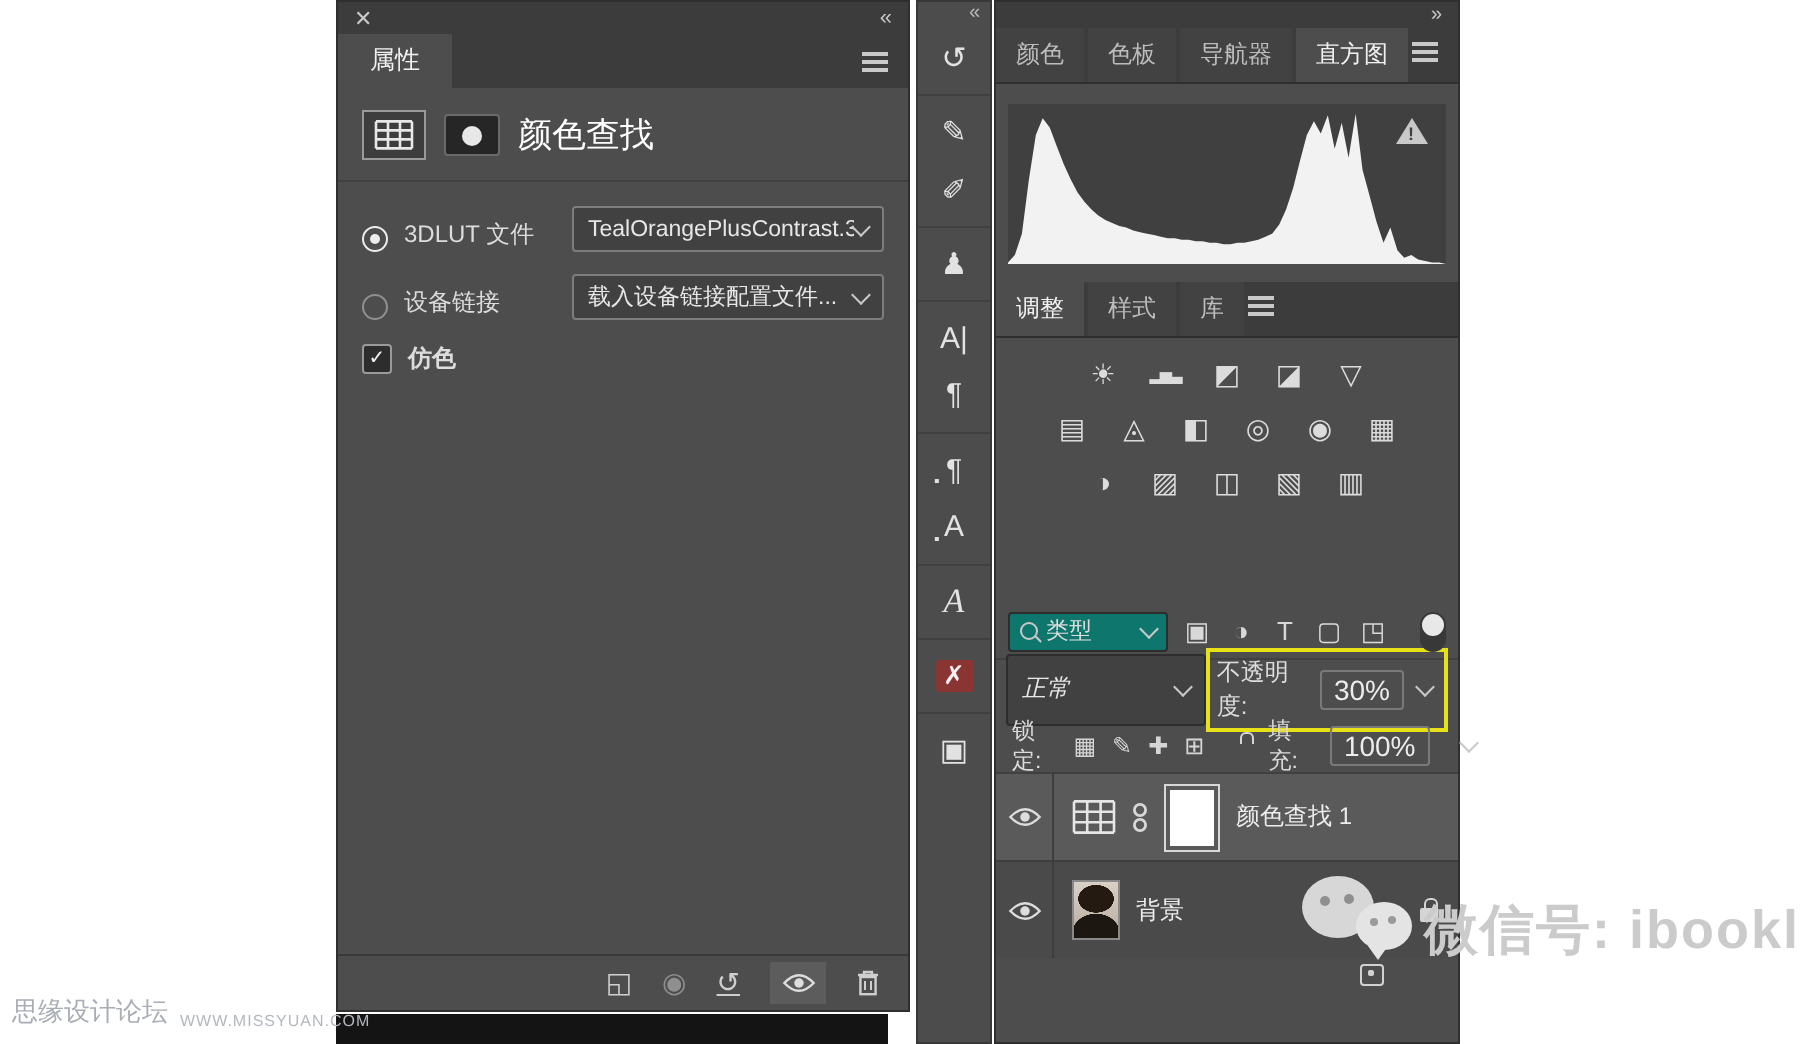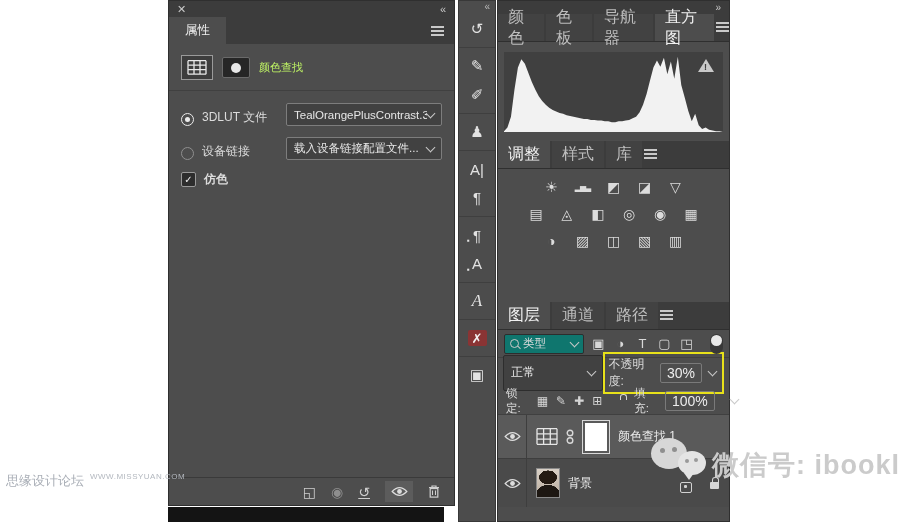--- a/index.html
+++ b/index.html
@@ -22,21 +22,21 @@
   .ps-tab{padding:0 16px;display:flex;align-items:center;font-size:12.5px;color:#bdbdbd;
          background:#424242;margin-right:2px;}
   .ps-tab.active{background:#4d4d4d;color:#f0f0f0;}
   .tabbar .menuwrap{margin-left:auto;display:flex;align-items:center;padding-right:10px;}
   #effect-head{display:flex;align-items:center;gap:9px;padding:11px 12px 10px;border-bottom:1px solid #404040;}
   #grid-btn{width:30px;height:23px;background:#3d3d3d;border:1px solid #9a9a9a;display:flex;
          align-items:center;justify-content:center;flex:none;}
   #mask-btn{width:26px;height:19px;background:#262626;border:1px solid #6a6a6a;border-radius:2px;
          display:flex;align-items:center;justify-content:center;flex:none;}
   #mask-btn i{width:10px;height:10px;border-radius:50%;background:#e8e8e8;display:block;}
-  #effect-title{color:#bef264;font-size:11px;}
+  #effect-title{color:#ffffff;font-size:17px;}
   #props-options{padding:12px 12px 0;}
   .opt-row{display:flex;align-items:flex-end;margin-bottom:11px;}
   .radio{width:13px;height:13px;border:1.5px solid #8f8f8f;border-radius:50%;flex:none;
          box-sizing:border-box;position:relative;background:transparent;}
   .radio.sel{border-color:#ececec;}
   .radio.sel::after{content:'';position:absolute;left:2.5px;top:2.5px;width:5px;height:5px;
          border-radius:50%;background:#ececec;}
   .opt-label{width:84px;margin-left:8px;color:#dcdcdc;font-size:12px;flex:none;}
   .dropdown{flex:1;height:21px;background:#414141;border:1px solid #7d7d7d;border-radius:2px;
          display:flex;align-items:center;justify-content:space-between;padding:0 7px;
@@ -61,21 +61,21 @@
   .dock-icon .badge{position:absolute;left:8px;bottom:4px;font-size:8px;color:#e2e2e2;}
   .dock-icon.serif span.g{font-family:"Liberation Serif","DejaVu Serif",serif;font-style:italic;font-size:17px;}
   .dock-icon.red span.g{background:#8a3434;color:#f2f2f2;width:19px;height:16px;display:flex;
         align-items:center;justify-content:center;border-radius:2px;font-size:13px;font-weight:bold;}
   
   #rdock{position:absolute;left:497px;top:0;width:233px;height:522px;background:#4d4d4d;
         border:1px solid #2f2f2f;box-sizing:border-box;}
   #rdock .winstrip{height:13px;background:#3c3c3c;display:flex;justify-content:flex-end;
         align-items:center;padding:0 8px;color:#c9c9c9;font-size:10px;}
   .rtabbar{height:27px;background:#3c3c3c;display:flex;align-items:stretch;border-bottom:1px solid #2f2f2f;}
-  .rtabbar .ps-tab{padding:0 10px;font-size:16px;}
+  .rtabbar .ps-tab{padding:0 10px;font-size:12px;}
   #histo-wrap{padding:10px 6px 9px;}
   #histo-box{height:80px;background:#404040;position:relative;}
   #histo-box svg{display:block;width:100%;height:100%;}
   #warn{position:absolute;top:7px;right:9px;width:0;height:0;
         border-left:8px solid transparent;border-right:8px solid transparent;
         border-bottom:13px solid #c9c9c9;}
   #warn i{position:absolute;left:-2px;top:3px;font-style:normal;color:#404040;font-size:9px;font-weight:bold;}
   #adj-content{padding:9px 10px 0;}
   #add-adj-label{color:#d0d0d0;font-size:12px;margin-bottom:10px;}
   .adj-row{display:flex;justify-content:center;gap:11px;margin-bottom:9px;}
@@ -90,21 +90,21 @@
   .mag{width:7px;height:7px;border:1.4px solid #c9c9c9;border-radius:50%;position:relative;flex:none;}
   .mag::after{content:'';position:absolute;width:4px;height:1.4px;background:#c9c9c9;
         transform:rotate(45deg);right:-3px;bottom:-1px;}
   #kind-dd .chev{margin-left:auto;}
   .f-icon{width:19px;text-align:center;color:#d8d8d8;font-size:13px;}
   #filter-toggle{margin-left:auto;width:13px;height:20px;background:#383838;border-radius:7px;position:relative;}
   #filter-toggle i{position:absolute;left:1px;top:1px;width:11px;height:11px;border-radius:50%;background:#e8e8e8;}
   #blend-row{height:29px;display:flex;align-items:center;padding:0 5px;}
   #blend-dd{width:104px;height:21px;background:#414141;border:1px solid #2d2d2d;border-radius:2px;
         display:flex;align-items:center;justify-content:space-between;padding:17px 7px;color:#e6e6e6;
-        font-size:12px;box-sizing:border-box;}
+        font-size:12px;box-sizing:border-box;font-style:italic;}
   #opacity-wrap{margin-left:auto;display:flex;align-items:center;gap:4px;border:2px solid #e8e11a;
         padding:2px 3px;}
   #opacity-wrap .lab{color:#dcdcdc;font-size:12px;}
   .val-box{border:1px solid #7a7a7a;border-radius:2px;padding:1px 6px;color:#ececec;font-size:14px;}
   .chev-cell{width:14px;display:flex;align-items:center;justify-content:center;}
   #lock-row{height:27px;display:flex;align-items:center;gap:16px;padding:0 8px;border-bottom:1px solid #404040;
         color:#dcdcdc;font-size:11.5px;}
   .lk-icon{color:#d5d5d5;font-size:12px;}
   .mini-lock{width:9px;height:7px;background:#d5d5d5;border-radius:1px;position:relative;margin-top:4px;display:inline-block;}
   .mini-lock::before{content:'';position:absolute;top:-5px;left:1.5px;width:5px;height:5px;
@@ -120,21 +120,21 @@
   .mask-sel{border:1px solid #d8d8d8;padding:2px;}
   .mask-thumb{width:22px;height:28px;background:#ffffff;display:block;}
   .photo-thumb{width:22px;height:28px;border:1px solid #8a8a8a;display:block;
         background:
           radial-gradient(ellipse 9px 7px at 50% 30%, #241a12 0 98%, transparent 100%),
           radial-gradient(ellipse 12px 10px at 50% 92%, #1d1712 0 98%, transparent 100%),
           linear-gradient(#d9d0c6,#b9ac9e);}
   .layer-name{color:#ececec;font-size:12px;white-space:nowrap;}
   .bg-lock{margin-left:auto;margin-right:10px;}
   
-  #wm-left{position:absolute;left:6px;top:472px;color:#a9aeb6;font-size:13px;display:flex;align-items:flex-start;gap:6px;}
+  #wm-left{position:absolute;left:6px;top:497px;color:#a9aeb6;font-size:13px;display:flex;align-items:flex-end;gap:6px;}
   #wm-left .url{font-size:8px;letter-spacing:.5px;color:#b3b8bf;}
   #wechat{position:absolute;left:644px;top:435px;width:256px;height:60px;pointer-events:none;}
   .wx-b1{position:absolute;left:7px;top:3px;width:36px;height:31px;background:#d7d7d7;border-radius:50%;}
   .wx-b1::before{content:'';position:absolute;left:9px;top:10px;width:5px;height:5px;border-radius:50%;background:#8f8f8f;}
   .wx-b1::after{content:'';position:absolute;left:21px;top:9px;width:5px;height:5px;border-radius:50%;background:#8f8f8f;}
   .wx-b2{position:absolute;left:34px;top:16px;width:28px;height:24px;background:#e4e4e4;border-radius:50%;}
   .wx-b2::before{content:'';position:absolute;left:7px;top:8px;width:4px;height:4px;border-radius:50%;background:#9a9a9a;}
   .wx-b2::after{content:'';position:absolute;left:16px;top:7px;width:4px;height:4px;border-radius:50%;background:#9a9a9a;}
   .wx-tail{position:absolute;left:40px;top:38px;width:0;height:0;
         border-left:5px solid transparent;border-right:5px solid transparent;border-top:7px solid #e4e4e4;}
@@ -302,26 +302,20 @@
           <span class="adj-icon">◑</span>
           <span class="adj-icon">▨</span>
           <span class="adj-icon">◫</span>
           <span class="adj-icon">▧</span>
           <span class="adj-icon">▥</span>
         </div>
       </div>
   </div>
   <div id="adj-spacer"></div>
 
-  <div class="rtabbar" id="layers-tabs">
-      <div class="ps-tab active">图层</div>
-      <div class="ps-tab">通道</div>
-      <div class="ps-tab">路径</div>
-      <div class="menuwrap"><span class="menu-lines"></span></div>
-    </div>
   <div id="filter-row">
     <div id="kind-dd">
       <span class="mag"></span>
       <span>类型</span>
       <span class="chev"></span>
     </div>
     <div id="filter-icons" style="display:flex;gap:3px;">
         <span class="f-icon">▣</span>
         <span class="f-icon">◑</span>
         <span class="f-icon">T</span>

